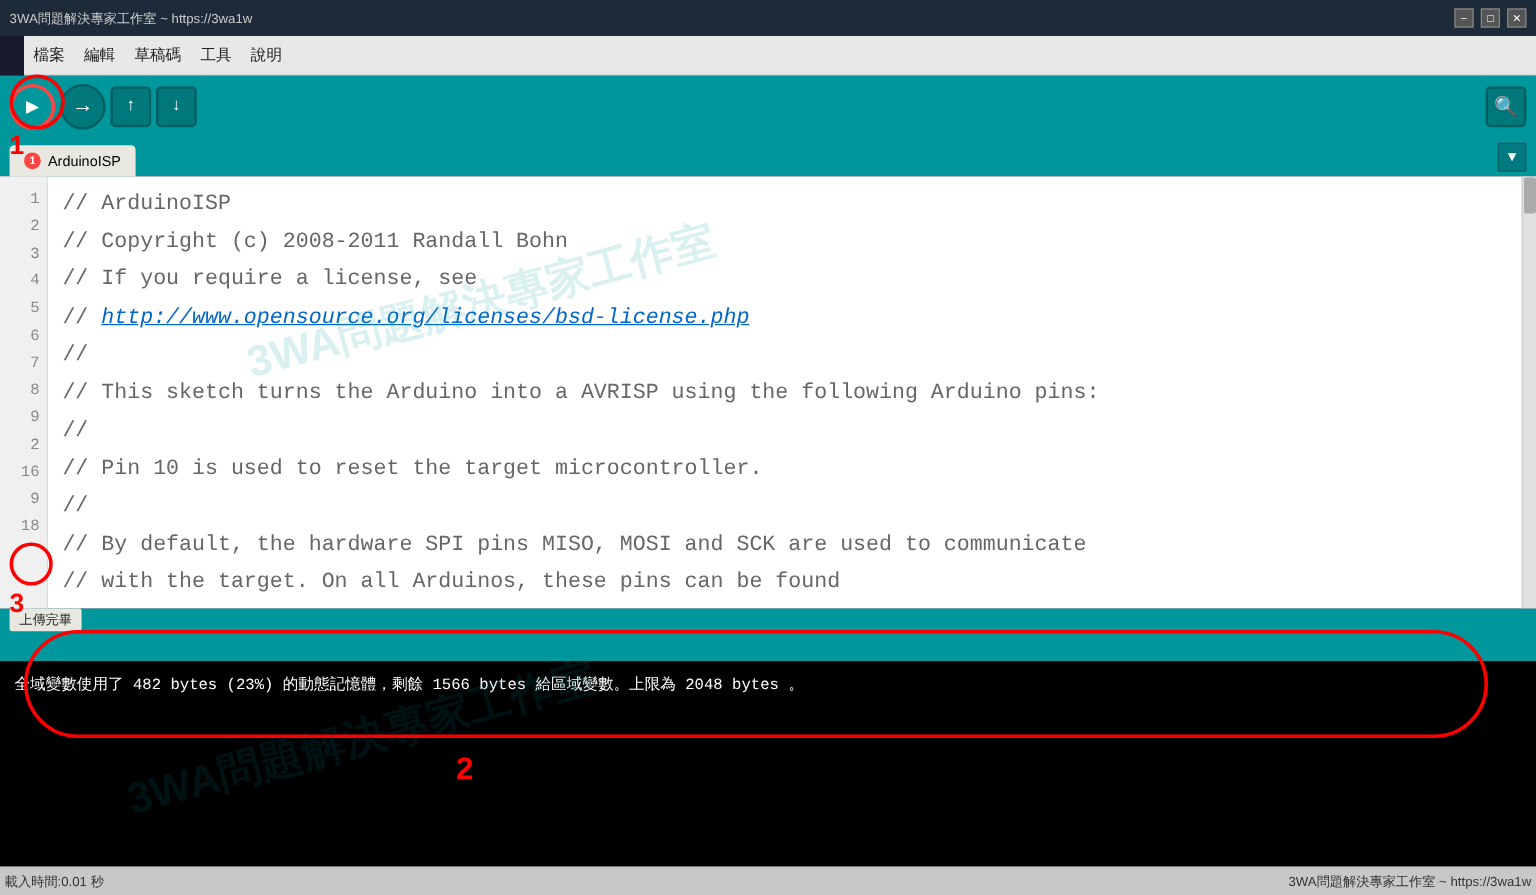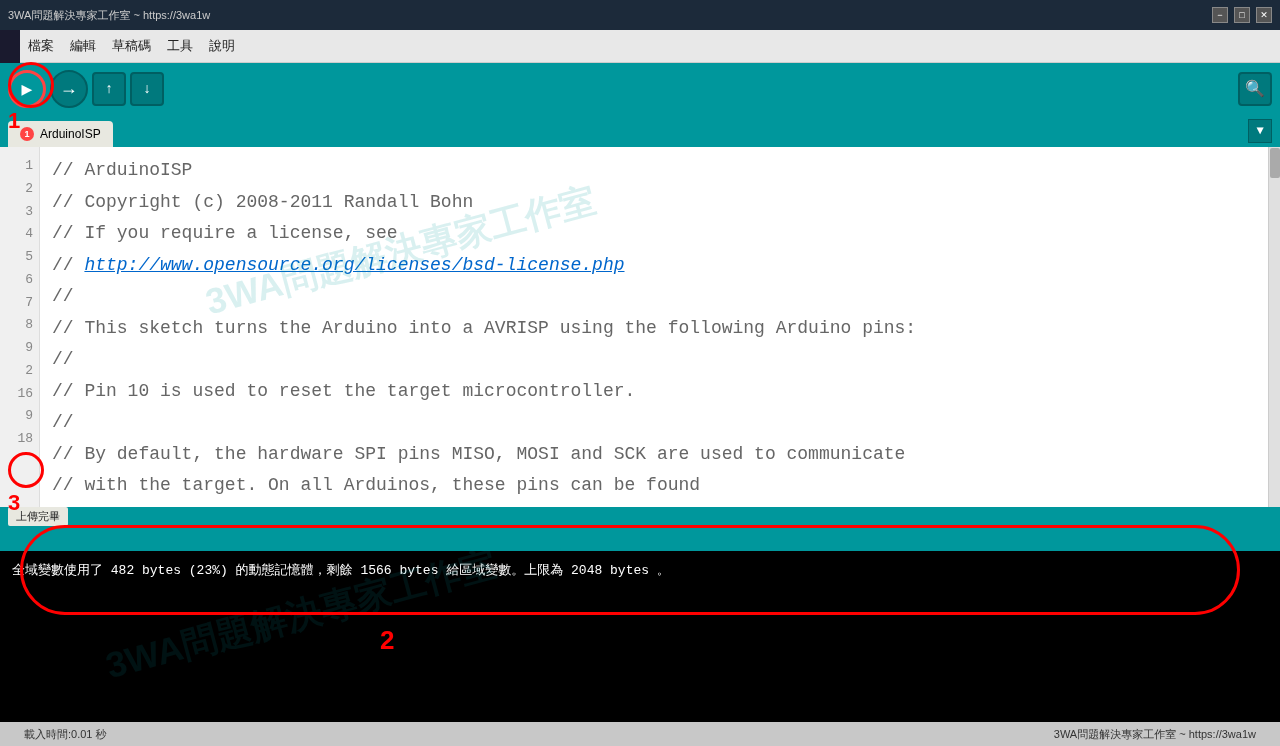--- a/index.html
+++ b/index.html
@@ -263,21 +263,21 @@
     }
 
     
     #bottom-bar {
       width: 100%;
       height: 24px;
       background: #c8c8c8;
       display: flex;
       align-items: center;
       justify-content: space-between;
-      padding: 0 24px;
+      padding: 0 4px;
       font-family: Arial, sans-serif;
       font-size: 11px;
       color: #333;
       position: absolute;
       bottom: 0;
     }
 
     #main-content {
       display: flex;
       flex-direction: column;

